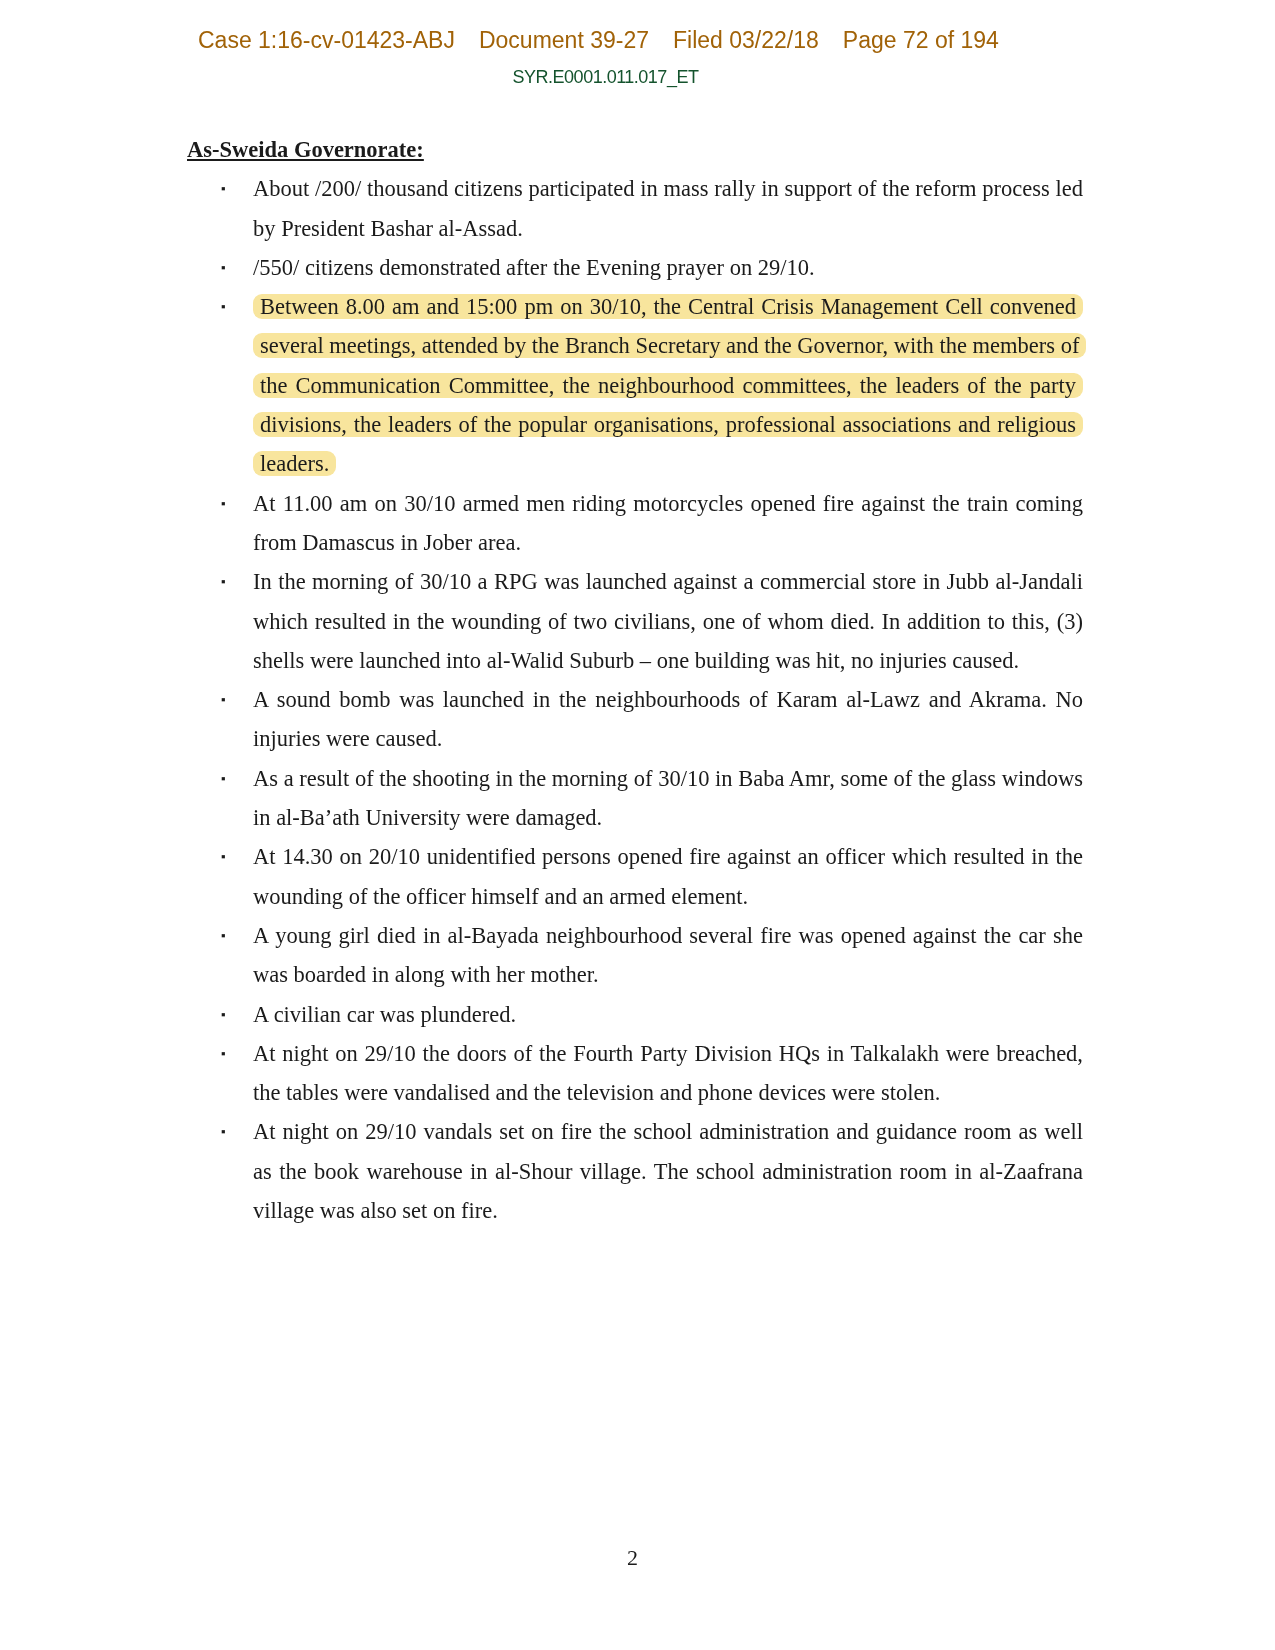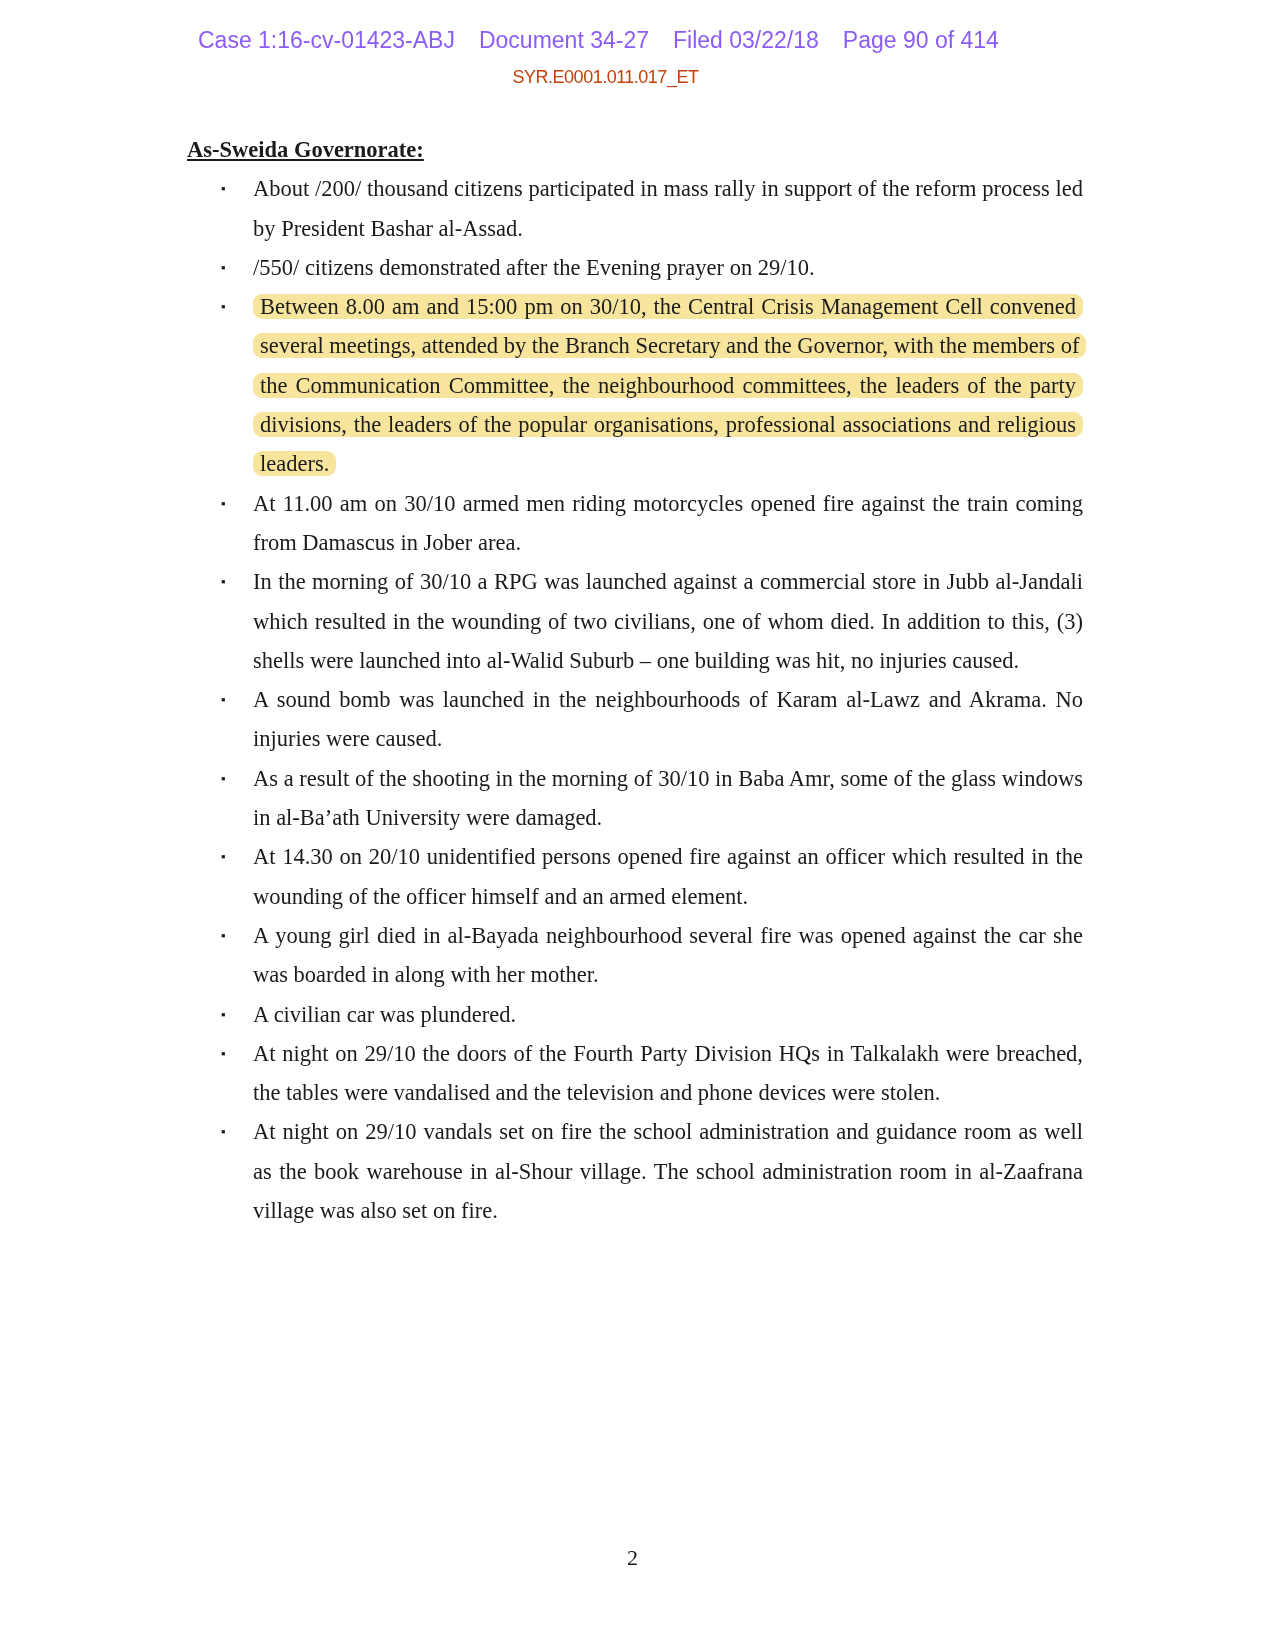--- a/index.html
+++ b/index.html
@@ -9,33 +9,33 @@
     background:#ffffff;
     font-family:"Liberation Serif", serif;
     color:#1b1b1b;
     overflow:hidden;
   }
   .court-header {
     position:absolute;
     top:27px; left:198px;
     font-family:"Liberation Sans", sans-serif;
     font-size:23px;
-    color:#8b5cf6;
+    color:#a16207;
     display:flex;
     gap:24px;
     white-space:nowrap;
   }
   .doc-id {
     position:absolute;
     top:67px; left:0; right:64px;
     text-align:center;
     font-family:"Liberation Sans", sans-serif;
     font-size:18px;
     letter-spacing:-0.5px;
-    color:#c2410c;
+    color:#14532d;
   }
   .content {
     position:absolute;
     left:187px; top:130px;
     width:896px;
     font-size:22.5px;
     line-height:39.3px;
   }
   .section-heading {
     font-weight:bold;
@@ -68,23 +68,23 @@
     color:#1b1b1b;
   }
 </style>
 </head>
 <body>
 
 <div class="page">
 
   <div class="court-header">
     <span>Case 1:16-cv-01423-ABJ</span>
-    <span>Document 34-27</span>
+    <span>Document 39-27</span>
     <span>Filed 03/22/18</span>
-    <span>Page 90 of 414</span>
+    <span>Page 72 of 194</span>
   </div>
 
   <div class="doc-id">SYR.E0001.011.017_ET</div>
 
   <div class="content" id="content">
       <div class="section-heading">As-Sweida Governorate:</div>
       <div class="bullet-row">
         <span class="bullet-marker">▪</span>
         <div class="bullet-text"><span>About /200/ thousand citizens participated in mass rally in support of the reform process led by President Bashar al-Assad.</span></div>
       </div>

